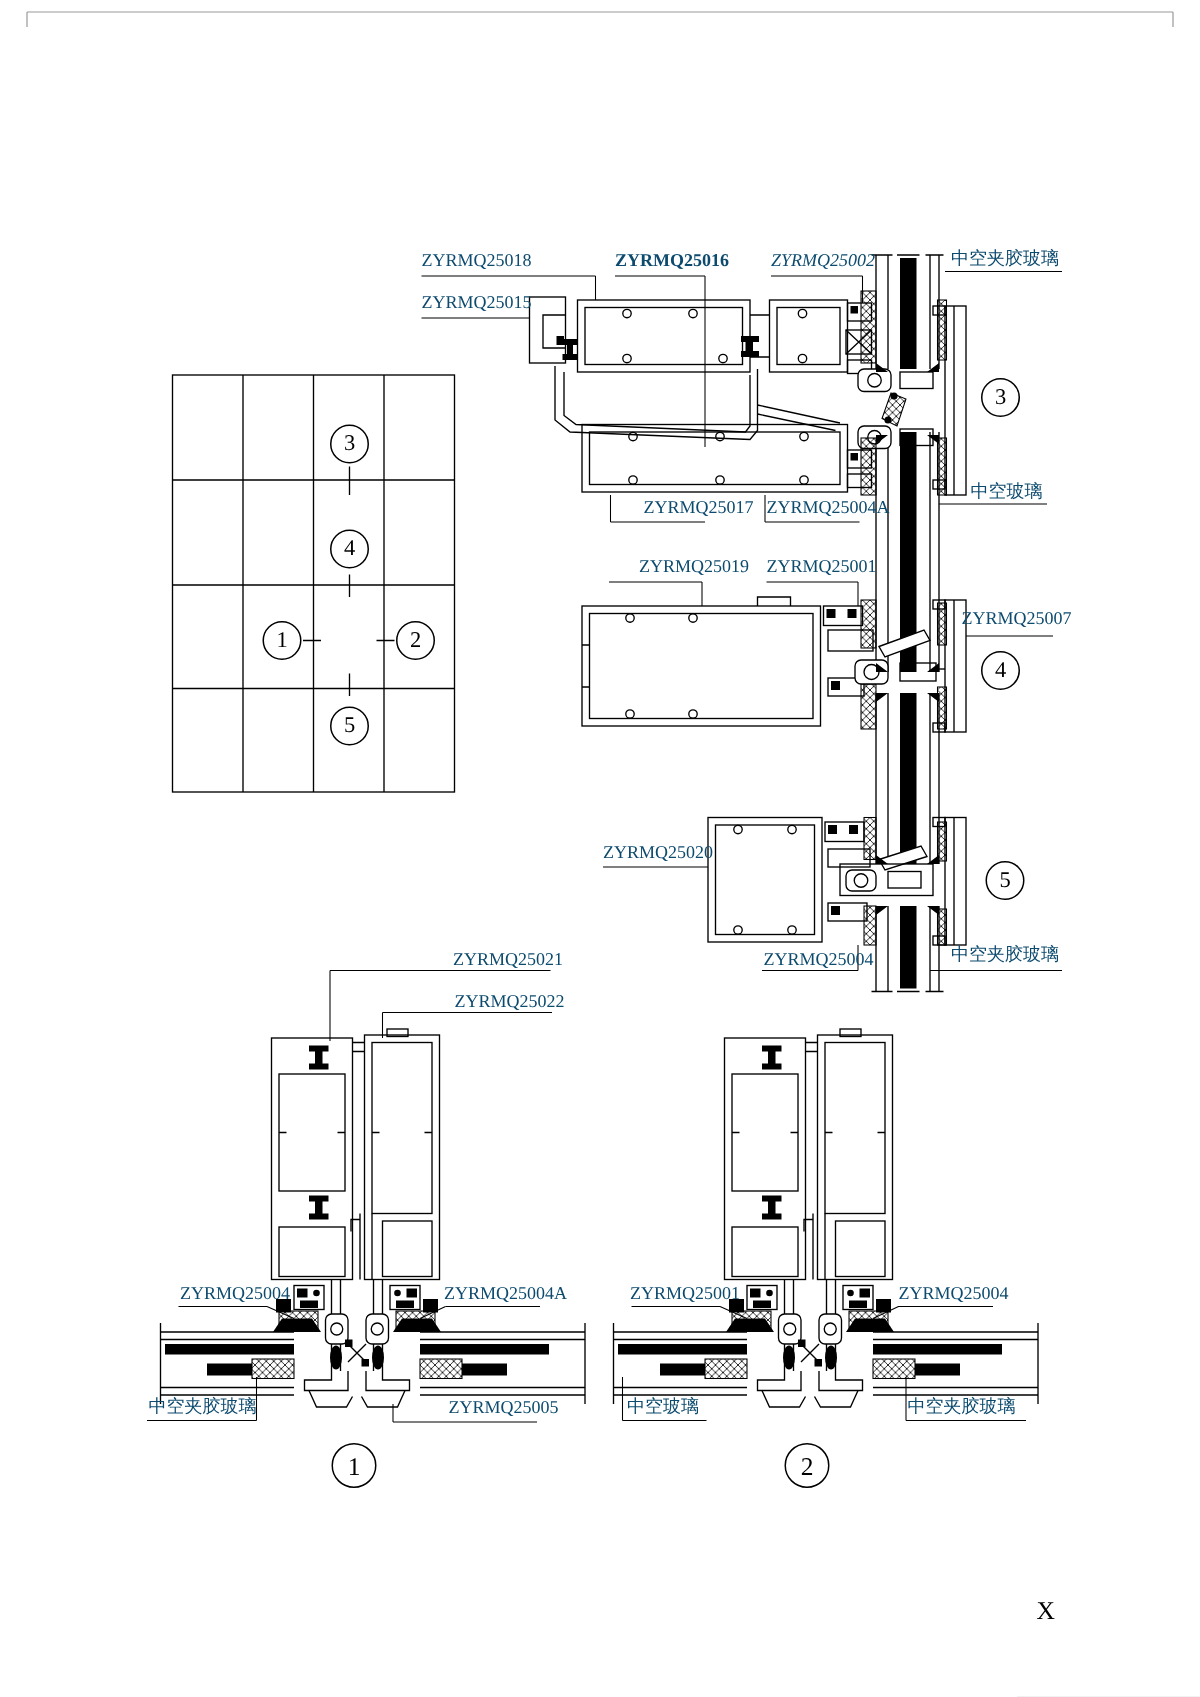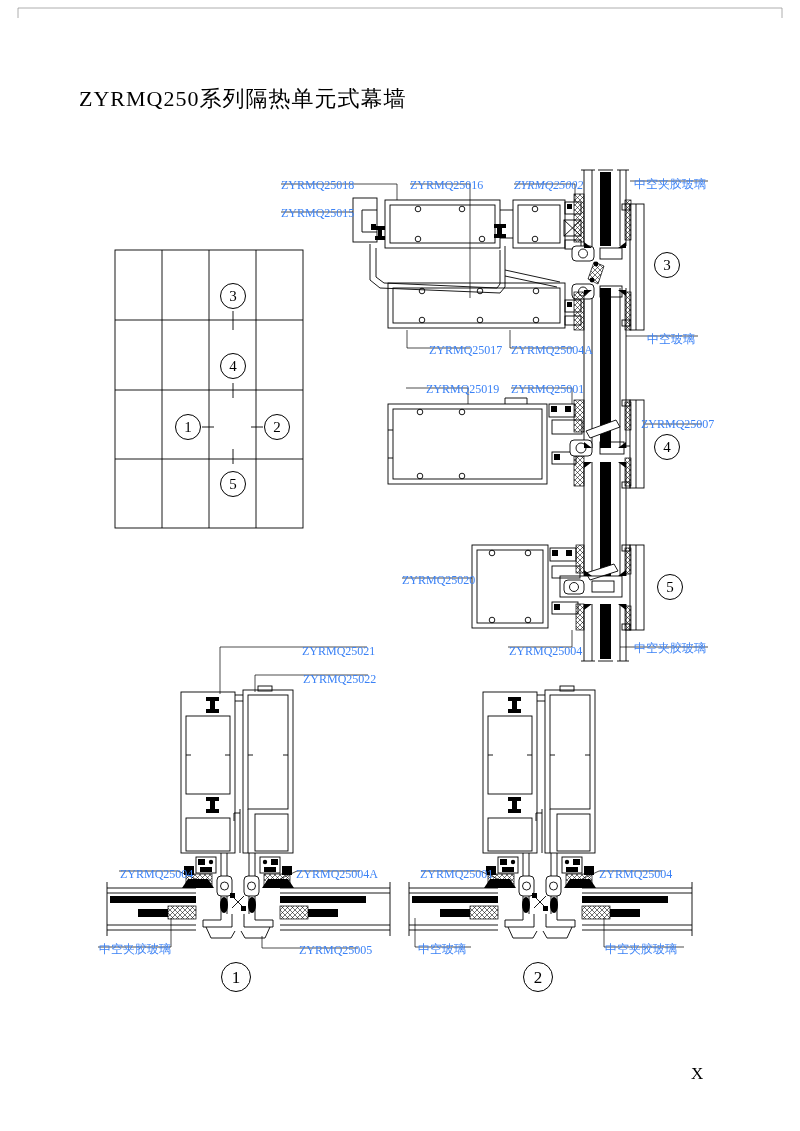--- a/index.html
+++ b/index.html
@@ -1,19 +1,19 @@
 <!DOCTYPE html>
 <html><head>
 <meta charset="utf-8">
 <style>
   html,body{margin:0;padding:0;background:#e8e8e8;}
   .sheet{position:relative;width:800px;height:1131px;background:#ffffff;margin:0 auto;
          font-family:"Liberation Serif","DejaVu Serif",serif;color:#000;overflow:hidden;}
   .title{position:absolute;left:79px;top:84px;font-size:22px;letter-spacing:1px;white-space:nowrap;}
-  .lbl{position:absolute;font-size:12px;line-height:1.1;white-space:nowrap;color:#3b82f6;margin-top:12px;}
+  .lbl{position:absolute;font-size:12px;line-height:1.1;white-space:nowrap;color:#0c4a6e;}
   .badge{position:absolute;box-sizing:border-box;border:1.3px solid #000;border-radius:50%;
          background:#fff;display:flex;align-items:center;justify-content:center;
          font-size:15px;line-height:1;}
   .badge.lg{font-size:17px;}
   .pagemark{position:absolute;left:691px;top:1064px;font-size:17px;}
   svg{position:absolute;left:0;top:0;}
   .s{fill:none;stroke:#000;stroke-width:0.9;}
   .sw{fill:#fff;stroke:#000;stroke-width:0.9;}
   .thin{fill:none;stroke:#000;stroke-width:0.7;}
   .blk{fill:#000;stroke:none;}
@@ -260,31 +260,30 @@
 
     <g>
       <use href="#unitjoint" transform="translate(302,0)"></use>
       <path class="thin" d="M421,871H480 M480,871L498,879"></path>
       <path class="thin" d="M599,871H662 M599,871L582,879"></path>
       <path class="thin" d="M415,947H471 M415,947V918"></path>
       <path class="thin" d="M604,947H684 M604,947V918"></path>
     </g>
   </svg>
 
-  <div class="title">ZYRMQ250系列隔热单元式幕墙</div>
 
   <div class="badge" style="left:220px;top:283px;width:26px;height:26px;">3</div>
   <div class="badge" style="left:220px;top:353px;width:26px;height:26px;">4</div>
   <div class="badge" style="left:175px;top:414px;width:26px;height:26px;">1</div>
   <div class="badge" style="left:264px;top:414px;width:26px;height:26px;">2</div>
   <div class="badge" style="left:220px;top:471px;width:26px;height:26px;">5</div>
 
   <div class="lbl" style="left:281px;top:167px;">ZYRMQ25018</div>
   <div class="lbl" style="left:281px;top:195px;">ZYRMQ25015</div>
-  <div class="lbl" style="left:410px;top:167px;">ZYRMQ25016</div>
+  <div class="lbl" style="left:410px;top:167px;font-weight:bold;">ZYRMQ25016</div>
   <div class="lbl" style="left:514px;top:167px;font-style:italic;">ZYRMQ25002</div>
   <div class="lbl" style="left:634px;top:166px;">中空夹胶玻璃</div>
   <div class="lbl" style="left:429px;top:332px;">ZYRMQ25017</div>
   <div class="lbl" style="left:511px;top:332px;">ZYRMQ25004A</div>
   <div class="lbl" style="left:647px;top:321px;">中空玻璃</div>
   <div class="badge" style="left:654px;top:252px;width:26px;height:26px;">3</div>
 
   <div class="lbl" style="left:426px;top:371px;">ZYRMQ25019</div>
   <div class="lbl" style="left:511px;top:371px;">ZYRMQ25001</div>
   <div class="lbl" style="left:641px;top:406px;">ZYRMQ25007</div>

